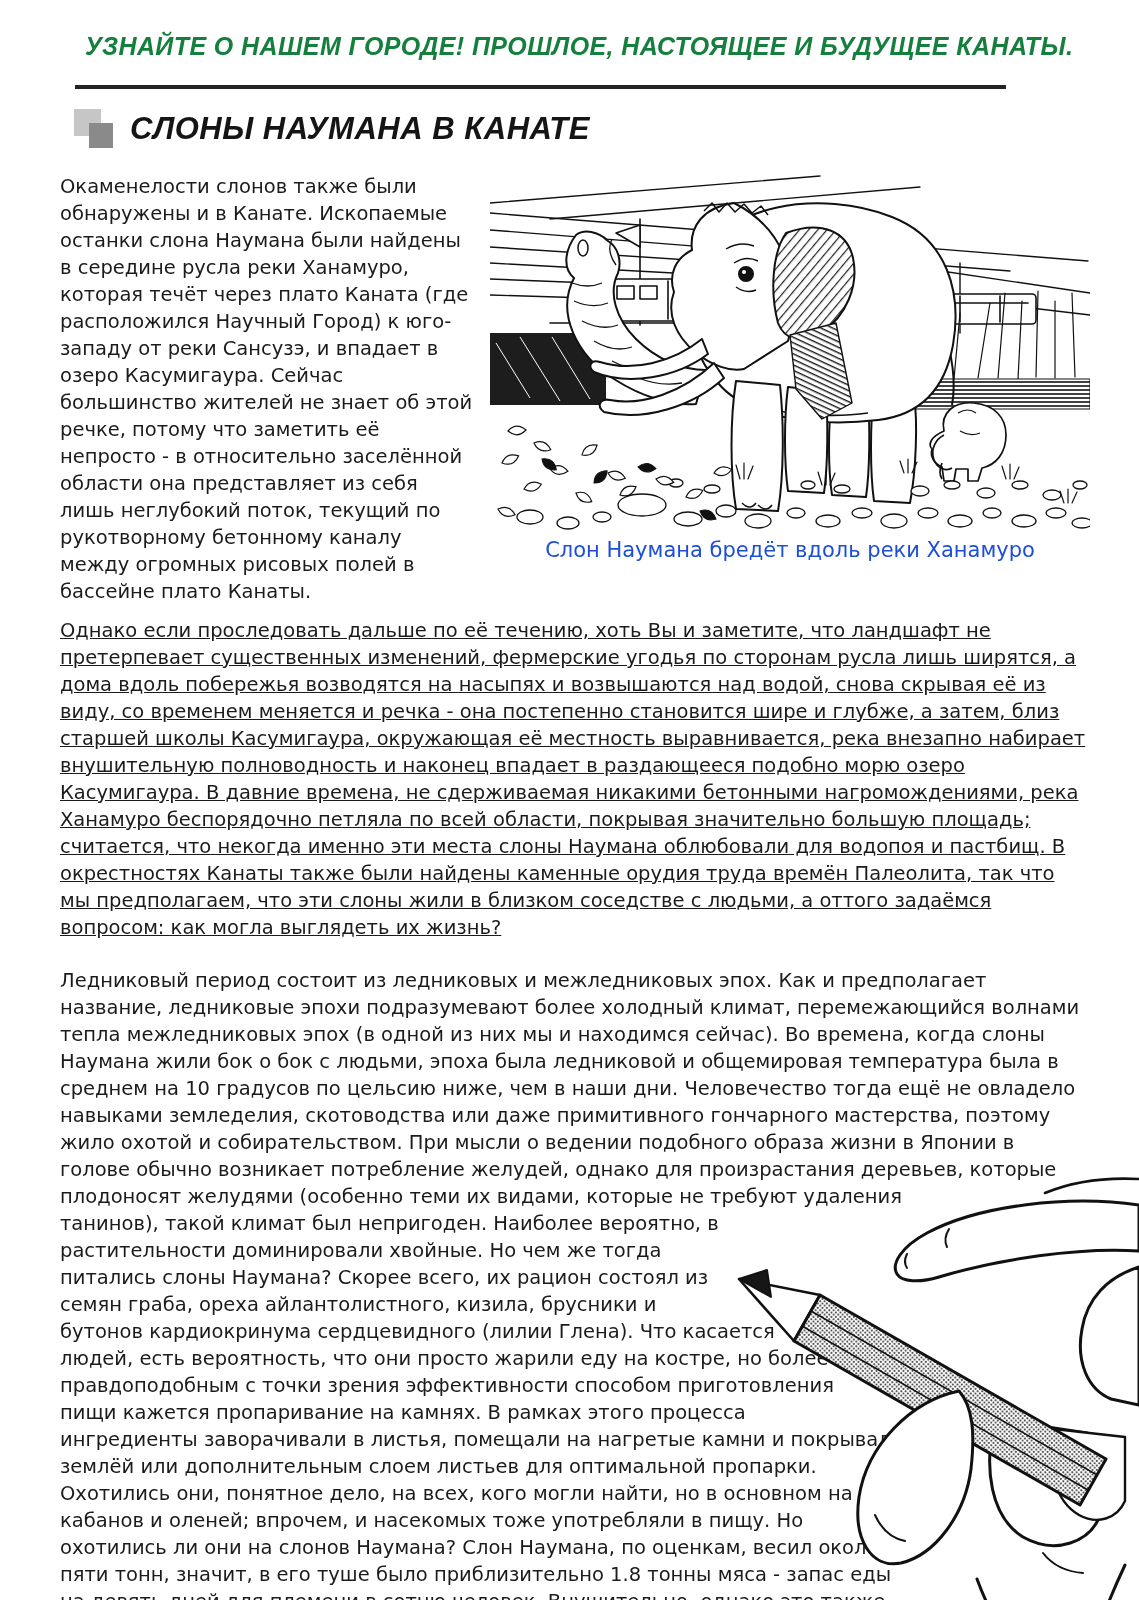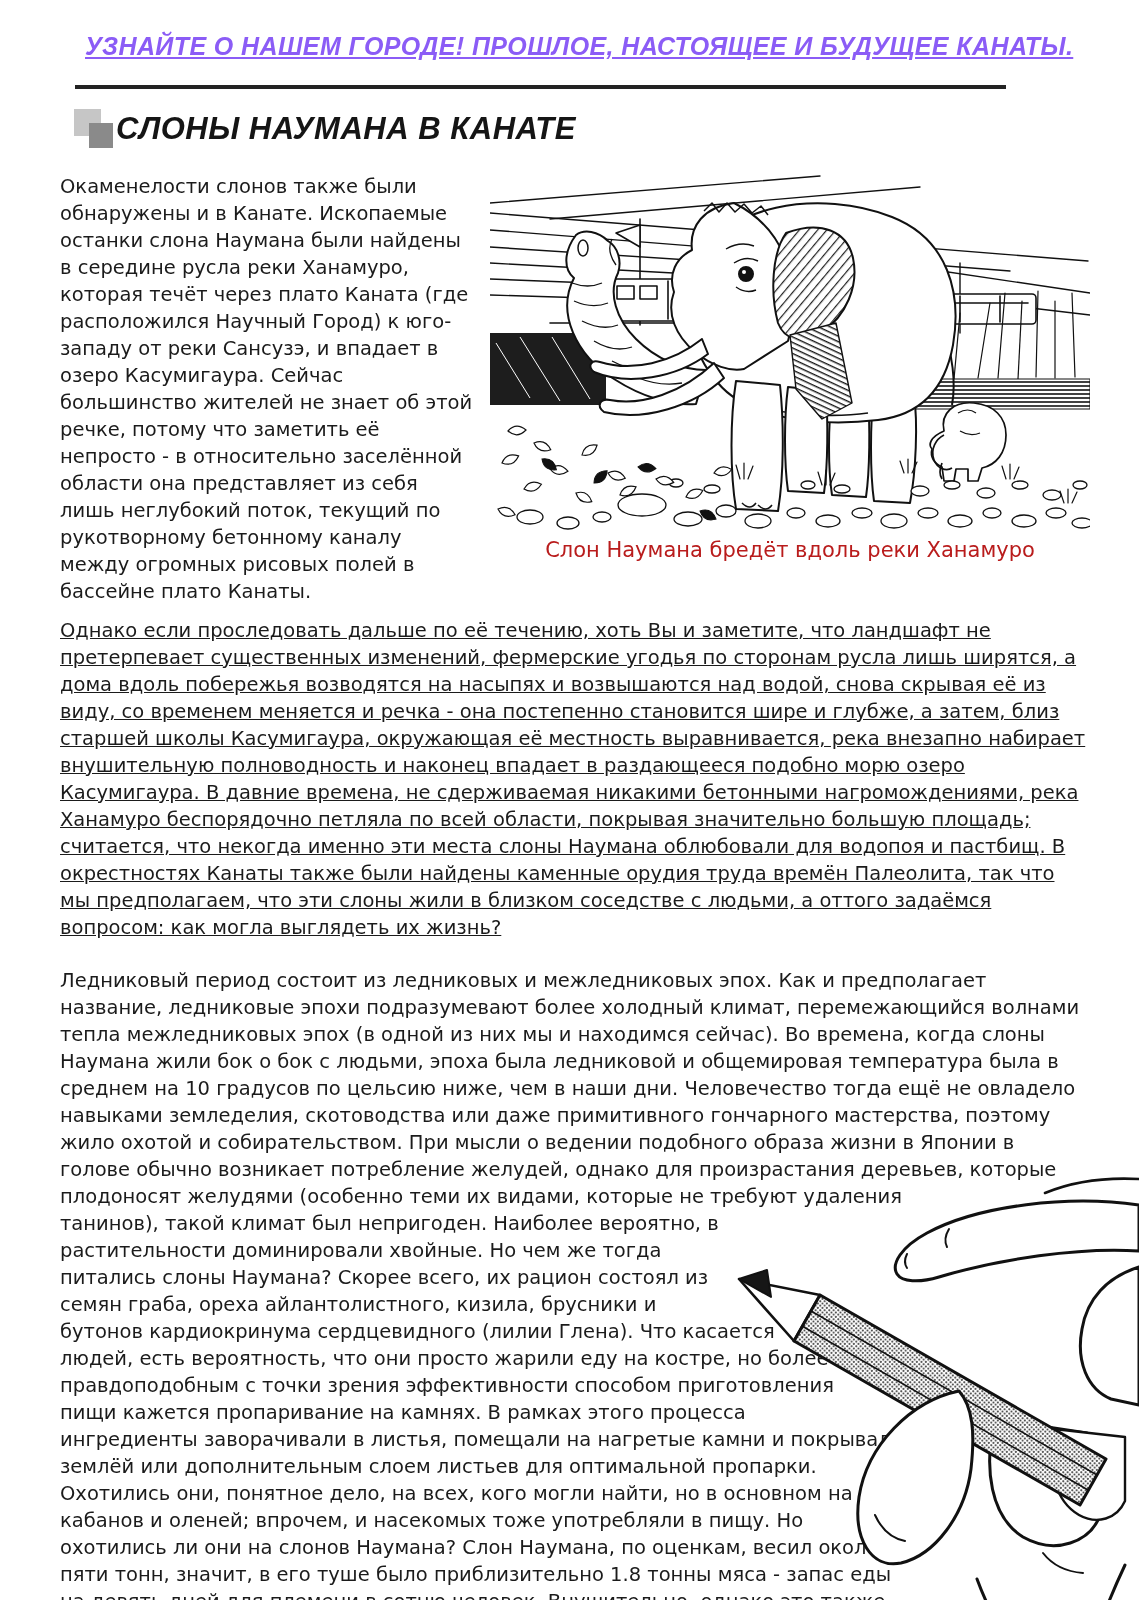--- a/index.html
+++ b/index.html
@@ -7,48 +7,47 @@
     width:1139px;height:1600px;overflow:hidden;
     background:#ffffff;color:#191919;
     font-family:"DejaVu Sans","Liberation Sans",sans-serif;
     position:relative;
   }
   .page{padding:26px 49px 0 60px;}
   .banner{
     margin:6px 0 0 25px;
     font-family:"Liberation Sans","DejaVu Sans",sans-serif;
     font-weight:bold;font-style:italic;
-    font-size:25px;letter-spacing:.4px;color:#8b5cf6;
+    font-size:25px;letter-spacing:.4px;color:#15803d;
     white-space:nowrap;
-    text-decoration:underline;
   }
   .rule{
     border:none;border-top:4px solid #232323;
     margin:24px 84px 0 15px;
   }
   .section-head{
-    display:flex;align-items:center;
+    display:flex;align-items:center;gap:14px;
     margin:18px 0 0 14px;
   }
   .sq-icon{position:relative;width:42px;height:44px;flex:0 0 auto;}
   .sq-icon .sq-light{position:absolute;left:0;top:2px;width:27px;height:27px;background:#c6c6c6;}
   .sq-icon .sq-dark{position:absolute;left:15px;top:16px;width:24px;height:25px;background:#8a8a8a;}
   .section-title{
     font-family:"Liberation Sans","DejaVu Sans",sans-serif;
     font-weight:bold;font-style:italic;
     font-size:31px;letter-spacing:.5px;color:#151515;margin:0;
   }
   .article{margin-top:22px;font-size:19.5px;line-height:27px;color:#1b1b1b;}
   .article p{margin:0;text-align:left;}
   .fig-elephant{
     float:right;width:600px;margin:0 0 4px 16px;
   }
   .fig-elephant svg{display:block;width:600px;height:360px;}
   .fig-elephant figcaption{
-    text-align:center;font-size:21px;margin-top:4px;color:#b91c1c;
+    text-align:center;font-size:21px;margin-top:4px;color:#1d4ed8;
   }
   .p2{margin-top:12px !important;text-decoration:underline;}
   .p3-wrap{margin-top:26px;}
   .hand-float{
     float:right;width:500px;height:690px;margin-right:-49px;position:relative;
     shape-outside:polygon(100% 33%,58% 36%,20% 44%,19% 47%,41% 50%,53% 54%,50% 58%,49% 62%,62% 66%,59% 71%,61% 75%,62% 79%,58% 83%,58% 88%,76% 93%,100% 96%);
   }
   .hand-float svg{position:absolute;right:0;top:0;width:500px;height:690px;}
   .ink{stroke:#111;fill:none;stroke-linecap:round;stroke-linejoin:round;}
 </style>

